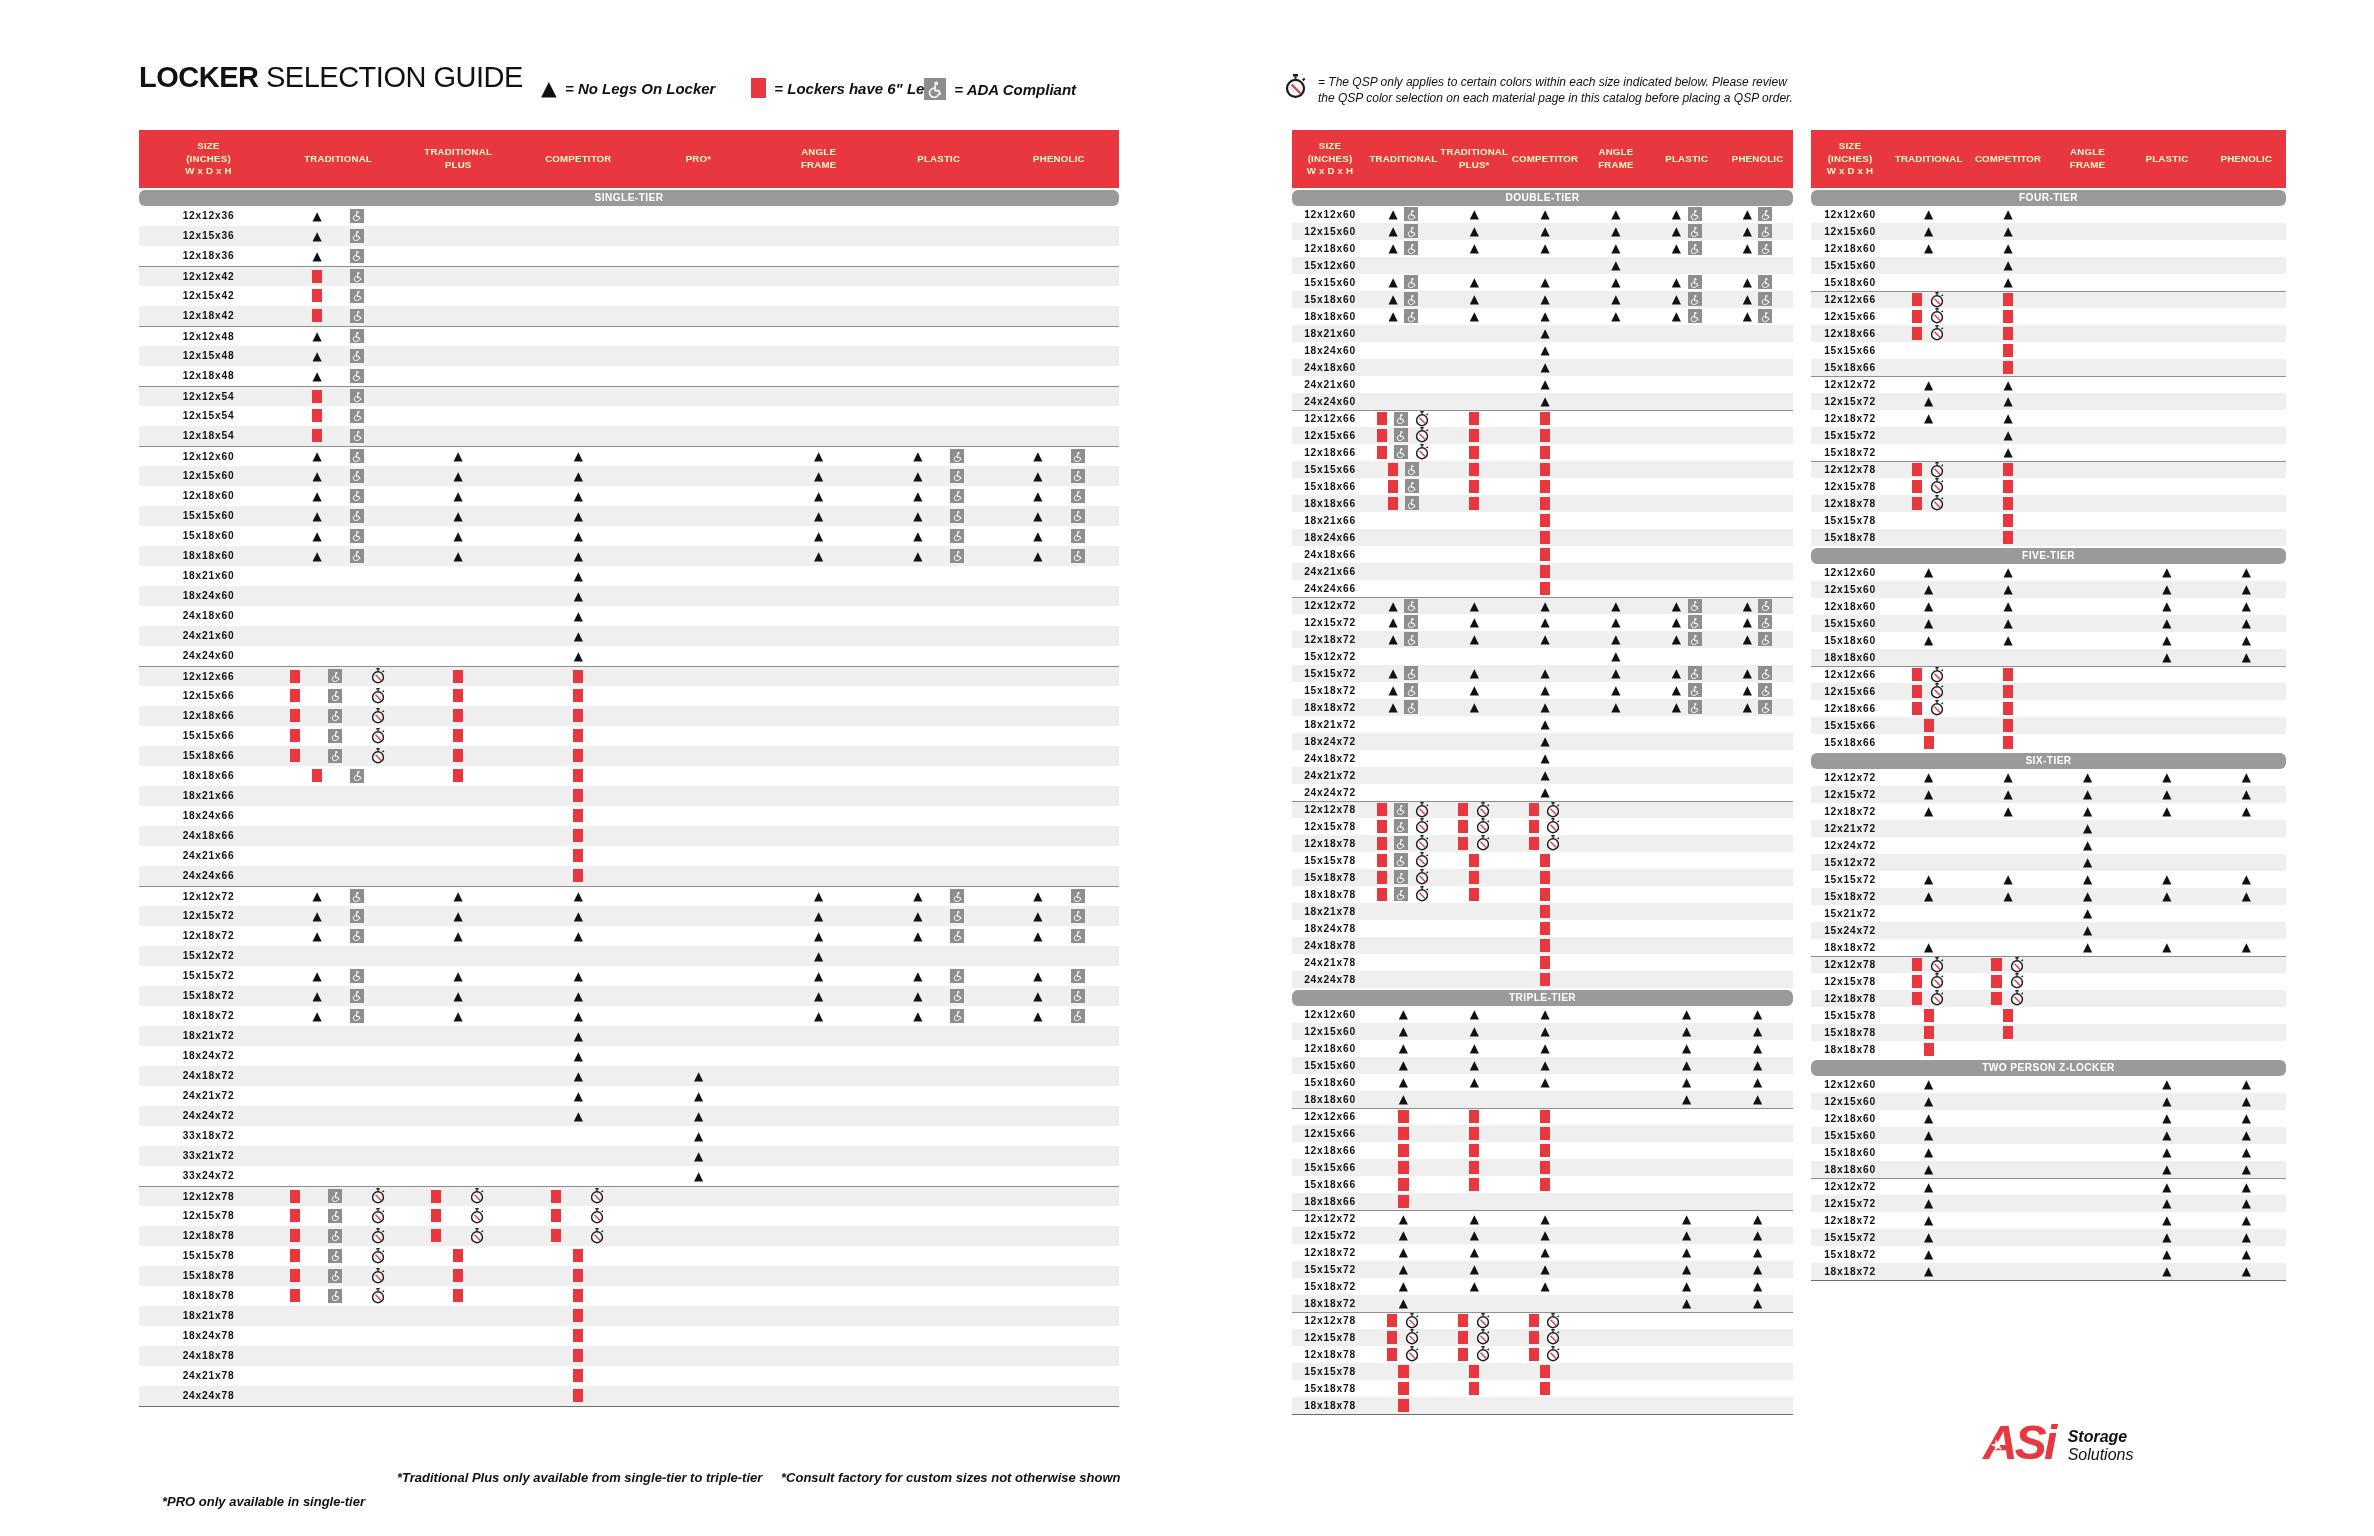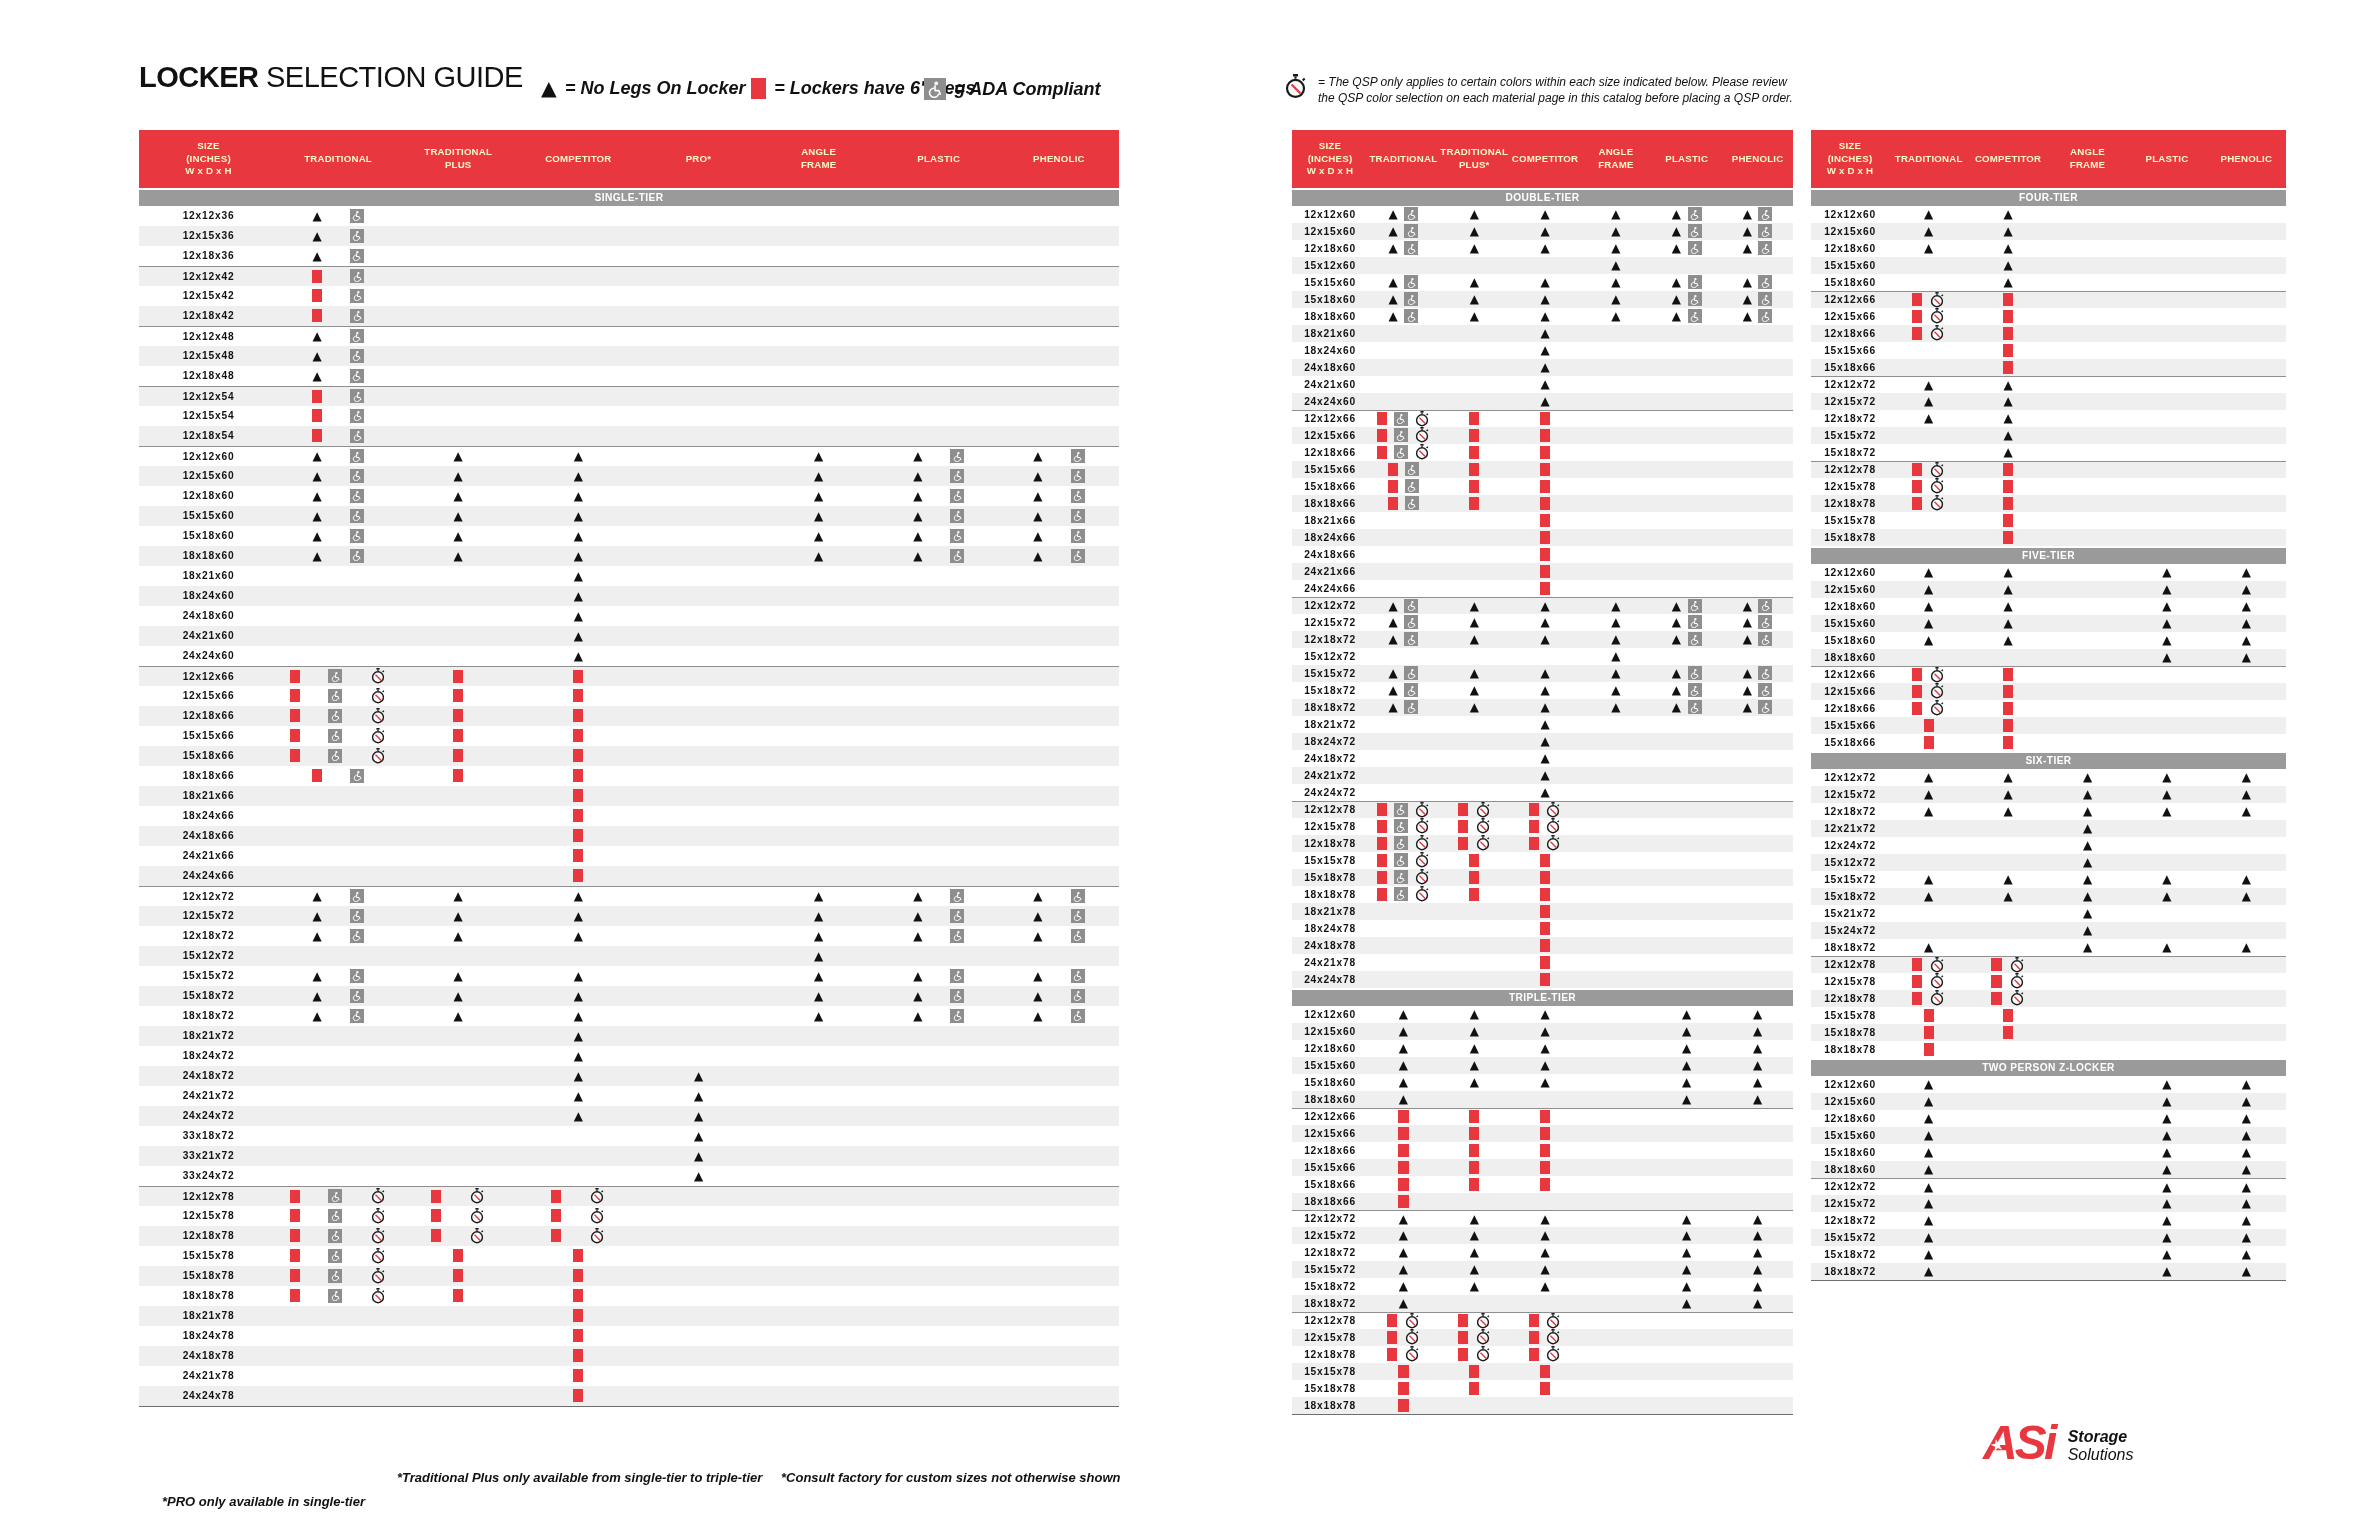--- a/index.html
+++ b/index.html
@@ -5,21 +5,21 @@
   html,body{margin:0;padding:0;background:#fff;}
   .page{position:relative;width:2375px;height:1536px;background:#fff;overflow:hidden;
         font-family:"Liberation Sans",sans-serif;color:#111;}
 
   
   .title{position:absolute;left:139px;top:61px;font-size:29px;letter-spacing:-0.5px;white-space:nowrap;text-align:center;}
   .title .b{font-weight:700;}
   .title .r{font-weight:400;}
   .legend-item{position:absolute;top:78px;display:flex;align-items:center;gap:8.3px;}
   .li-1{left:541px;} .li-2{left:751px;} .li-3{left:924px;}
-  .legend-item .txt{font-style:italic;font-weight:700;font-size:18px;white-space:nowrap;}
+  .legend-item .txt{font-style:italic;font-weight:700;font-size:15px;white-space:nowrap;}
   .qsp-note{position:absolute;left:1283px;top:74px;display:flex;gap:10px;align-items:flex-start;}
   .qsp-note .lines{font-style:italic;font-size:12px;line-height:16px;font-weight:400;}
 
   
   .tri{font-family:"DejaVu Sans",sans-serif;font-size:12px;line-height:1;color:#111;display:inline-block;}
   .tri.big{font-size:20.4px;}
   .sq{display:inline-block;width:10.2px;height:13px;background:var(--red,#E8373F);}
   .sq.big{width:15px;height:20.4px;}
   .ada{display:inline-flex;width:14px;height:14px;background:var(--adagray,#8E8E8E);
        align-items:center;justify-content:center;flex:none;}
@@ -35,21 +35,21 @@
   .t2{left:1811px;top:130px;width:475px;--rh:17px;--szw:78px;--cgap:7.4px;}
 
   .thead{display:flex;height:58px;background:var(--red,#E8373F);color:#fef9c3;}
   .szh,.colh{display:flex;align-items:center;justify-content:center;text-align:center;
              white-space:pre-line;font-weight:700;font-size:9.7px;line-height:1.3;letter-spacing:0.2px;}
   .szh{width:var(--szw);flex:none;}
   .colh{flex:1;}
 
   .band{height:16px;margin-top:1.9px;background:var(--band,#9A9A9A);color:#fff;
         display:flex;align-items:center;justify-content:center;
-        font-weight:700;font-size:10.2px;letter-spacing:0.4px;}
+        font-weight:700;font-size:10.2px;letter-spacing:0.4px;border-radius:6px;}
 
   .row{display:flex;height:var(--rh);align-items:center;box-sizing:border-box;}
   .row.alt{background:var(--rowalt,#EFEFEF);}
   .row.sep{border-top:1.4px solid #8f8f8f;}
   .size{width:var(--szw);flex:none;text-align:center;font-weight:700;font-size:10.2px;
         letter-spacing:0.8px;color:#111;}
   .cell{flex:1;display:flex;align-items:center;justify-content:center;gap:var(--cgap);min-width:0;}
   .endline{border-top:1.4px solid #6e6e6e;}
 
   

